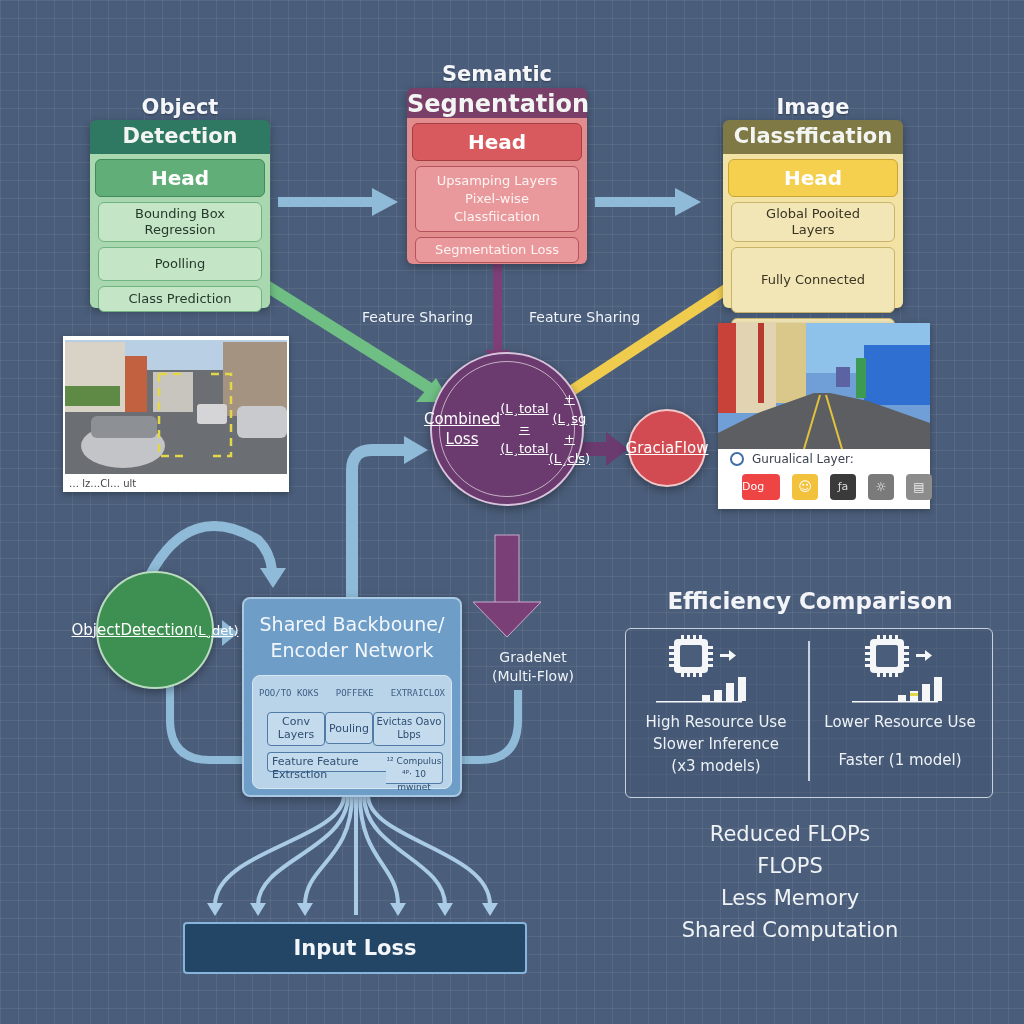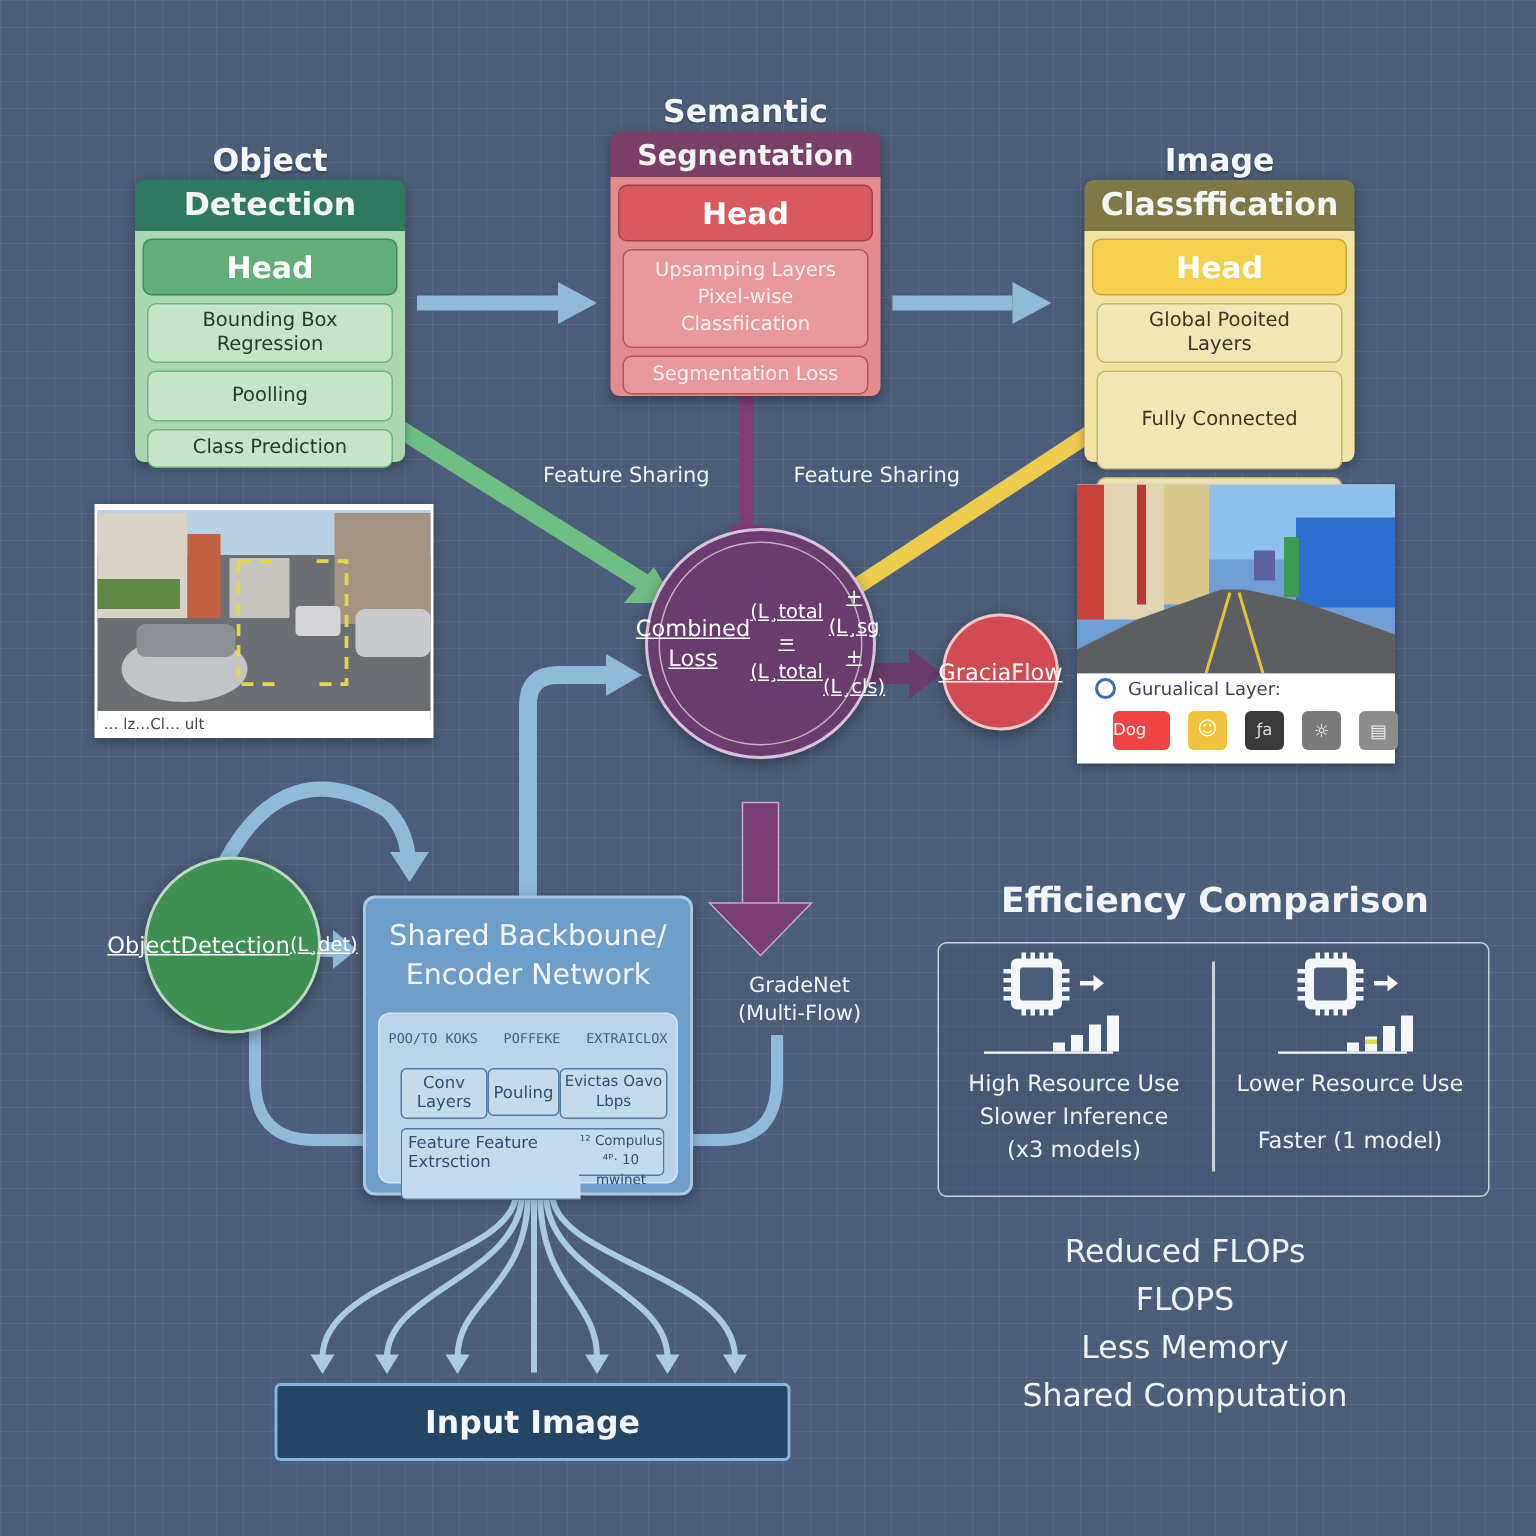--- a/index.html
+++ b/index.html
@@ -146,21 +146,21 @@
   <div class="body">
     <div class="head">Head</div>
     <div class="item" style="padding:3px 2px;">Bounding Box Regression</div>
     <div class="item" style="padding:8px 2px;">Poolling</div>
     <div class="item" style="padding:4px 6px;">Class Prediction</div>
   </div>
 </div>
 
 <div class="abs title-text" style="left:407px; top:62px; width:180px; font-size:21px;">Semantic</div>
 <div class="panel seg">
-  <div class="ptitle" style="font-size:19px;border-radius:11px;">Segnentation</div>
+  <div class="ptitle" style="font-size:24px;border-radius:11px;">Segnentation</div>
   <div class="body">
     <div class="head">Head</div>
     <div class="item" style="padding:5px 18px; line-height:18px;">Upsamping Layers Pixel-wise Classfiication</div>
     <div class="item">Segmentation Loss</div>
   </div>
 </div>
 
 <div class="abs title-text" style="left:723px; top:95px; width:180px; font-size:21px;">Image</div>
 <div class="panel cls">
   <div class="ptitle">Classffication</div>
@@ -252,26 +252,26 @@
   <div class="btitle" style="margin-top:0;">Encoder Network</div>
   <div class="inner">
     <div class="caps">
       <span>POO/TO KOKS</span>
       <span>POFFEKE</span>
       <span>EXTRAICLOX</span>
     </div>
     <div class="bcell" style="left:14px; top:36px; width:56px; height:30px; padding-top:2px;">Conv Layers</div>
     <div class="bcell" style="left:72px; top:36px; width:46px; height:30px; line-height:32px;">Pouling</div>
     <div class="bcell" style="left:120px; top:36px; width:70px; height:30px; padding-top:2px; font-size:10px;">Evictas Oavo Lbps</div>
-    <div class="bcell" style="left:14px; top:76px; width:120px; height:48px; text-align:left; padding:2px 4px; box-sizing:border-box; border-right:none; border-radius:4px 0 0 4px;">Feature Feature Extrsction</div>
+    <div class="bcell" style="left:14px; top:76px; width:120px; height:20px; text-align:left; padding:2px 4px; box-sizing:border-box; border-right:none; border-radius:4px 0 0 4px;">Feature Feature Extrsction</div>
     <div class="bcell" style="left:133px; top:76px; width:57px; height:32px; font-size:9px; padding-top:2px; box-sizing:border-box; border-left:none; border-radius:0 4px 4px 0;">¹² Compulus ⁴ᴾ· 10 mwinet</div>
   </div>
 </div>
 
-<div class="abs input-data">Input Image</div>
+<div class="abs input-data">Input Loss</div>
 
 <div class="abs eff-title">Efficiency Comparison</div>
 <div class="abs eff-box">
   <div class="eff-col" style="left:0;">
     <svg width="180" height="78">
       <g fill="#f4f6f8">
         <rect x="48" y="10" width="34" height="34" rx="4"></rect>
         <rect x="55" y="6" width="3" height="5"></rect>
           <rect x="61" y="6" width="3" height="5"></rect>
           <rect x="67" y="6" width="3" height="5"></rect>

